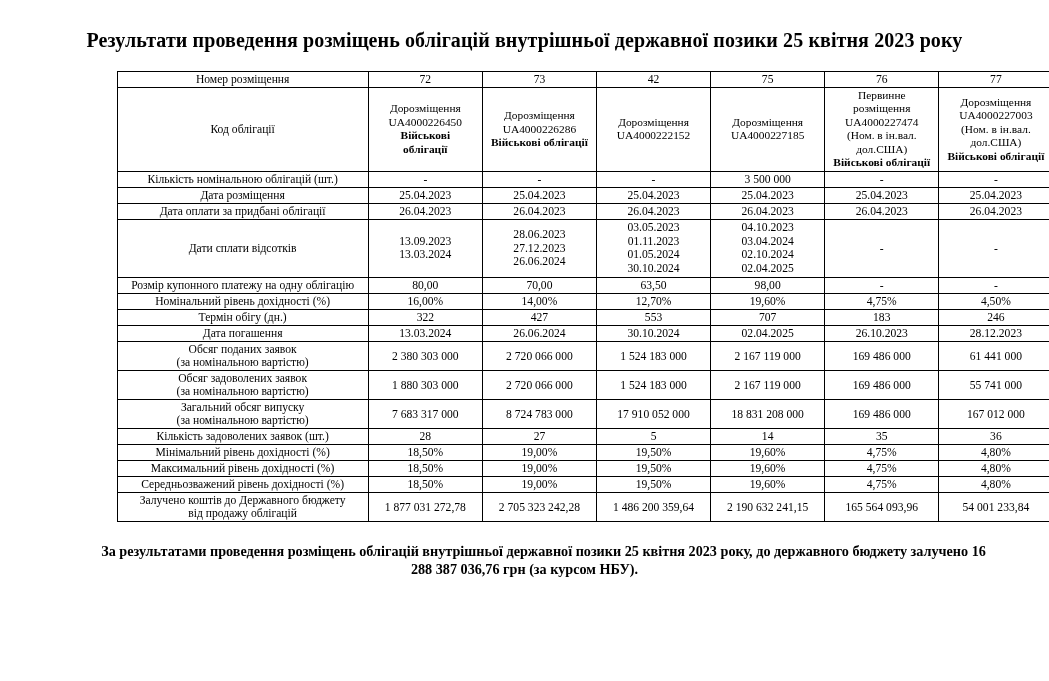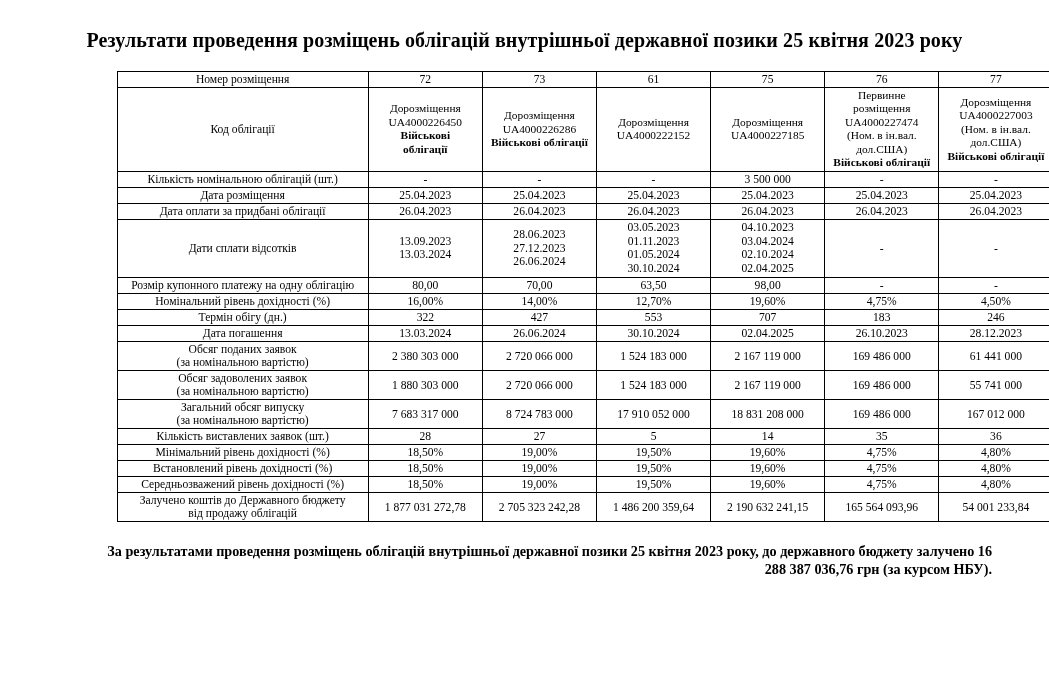--- a/index.html
+++ b/index.html
@@ -62,21 +62,21 @@
   }
   .code-cell .b { font-weight: bold; display: block; }
   .code-cell .n { display: block; }
   .dates-cell { line-height: 1.2; }
   .hdr-num { font-size: 11.6px; }
   .footer {
     margin: 20px 57px 0 57px;
     font-size: 14.2px;
     font-weight: bold;
     line-height: 1.28;
-    text-align: right;
+    text-align: center;
     text-indent: 38px;
   }
 </style>
 </head>
 <body>
 
 <div class="page">
 
   <div class="doc-title">Результати проведення розміщень облігацій внутрішньої державної позики 25 квітня 2023 року</div>
 
@@ -90,21 +90,21 @@
         <col class="col-d">
           <col class="col-d">
           <col class="col-d">
       </colgroup>
       <tbody>
 
         <tr>
           <td class="rowlabel">Номер розміщення</td>
           <td class="hdr-num">72</td>
           <td class="hdr-num">73</td>
-          <td class="hdr-num">61</td>
+          <td class="hdr-num">42</td>
           <td class="hdr-num">75</td>
           <td class="hdr-num">76</td>
           <td class="hdr-num">77</td>
         </tr>
 
         <tr>
           <td class="rowlabel">Код облігації</td>
           <td class="code-cell"><span class="n">Дорозміщення</span><span class="n">UA4000226450</span><span class="b">Військові</span><span class="b">облігації</span></td>
           <td class="code-cell"><span class="n">Дорозміщення</span><span class="n">UA4000226286</span><span class="b">Військові облігації</span></td>
           <td class="code-cell"><span class="n">Дорозміщення</span><span class="n">UA4000222152</span></td>
@@ -230,21 +230,21 @@
 (за номінальною вартістю)</td>
           <td>7 683 317 000</td>
           <td>8 724 783 000</td>
           <td>17 910 052 000</td>
           <td>18 831 208 000</td>
           <td>169 486 000</td>
           <td>167 012 000</td>
         </tr>
 
         <tr>
-          <td class="rowlabel">Кількість виставлених заявок (шт.)</td>
+          <td class="rowlabel">Кількість задоволених заявок (шт.)</td>
           <td>28</td>
           <td>27</td>
           <td>5</td>
           <td>14</td>
           <td>35</td>
           <td>36</td>
         </tr>
 
 
 
@@ -252,21 +252,21 @@
           <td class="rowlabel">Мінімальний рівень дохідності (%)</td>
           <td>18,50%</td>
           <td>19,00%</td>
           <td>19,50%</td>
           <td>19,60%</td>
           <td>4,75%</td>
           <td>4,80%</td>
         </tr>
 
         <tr>
-          <td class="rowlabel">Встановлений рівень дохідності (%)</td>
+          <td class="rowlabel">Максимальний рівень дохідності (%)</td>
           <td>18,50%</td>
           <td>19,00%</td>
           <td>19,50%</td>
           <td>19,60%</td>
           <td>4,75%</td>
           <td>4,80%</td>
         </tr>
 
         <tr>
           <td class="rowlabel">Середньозважений рівень дохідності (%)</td>

